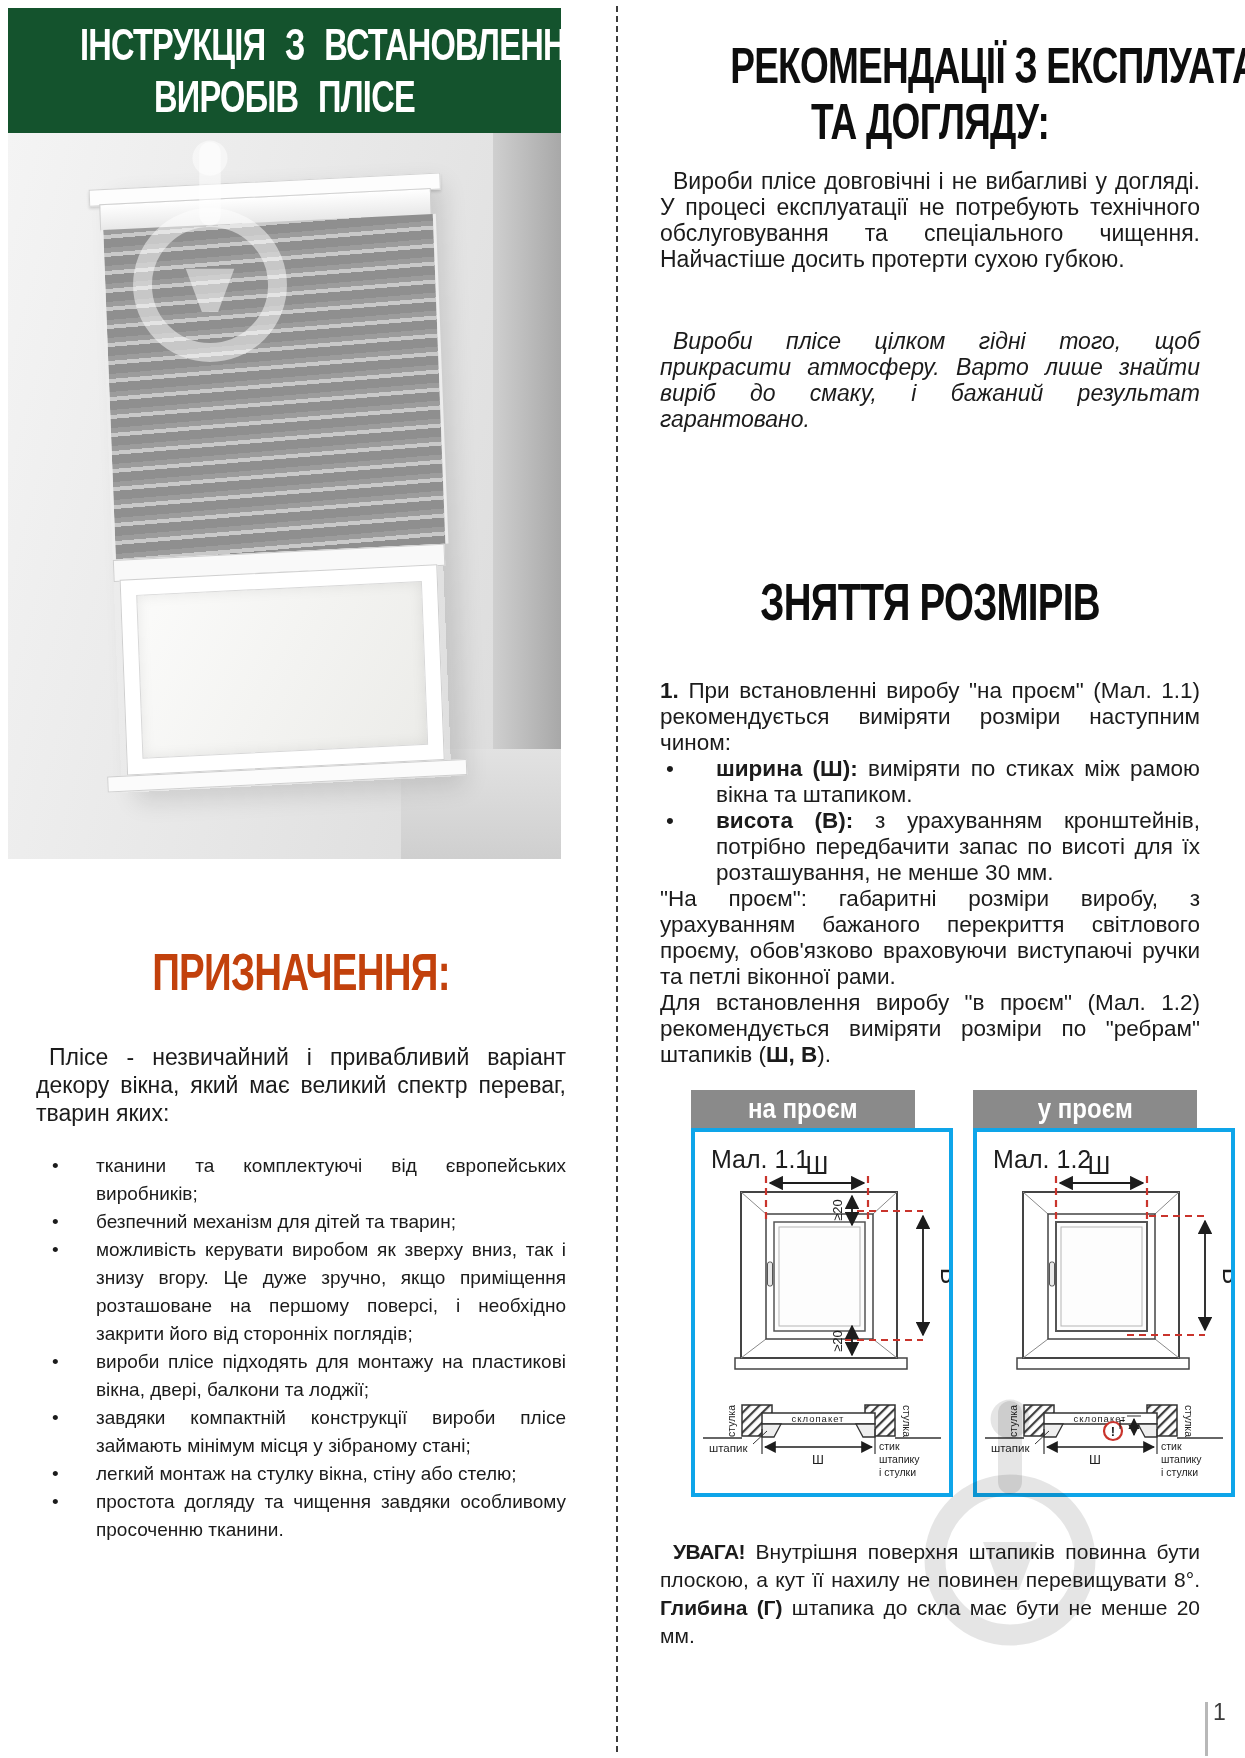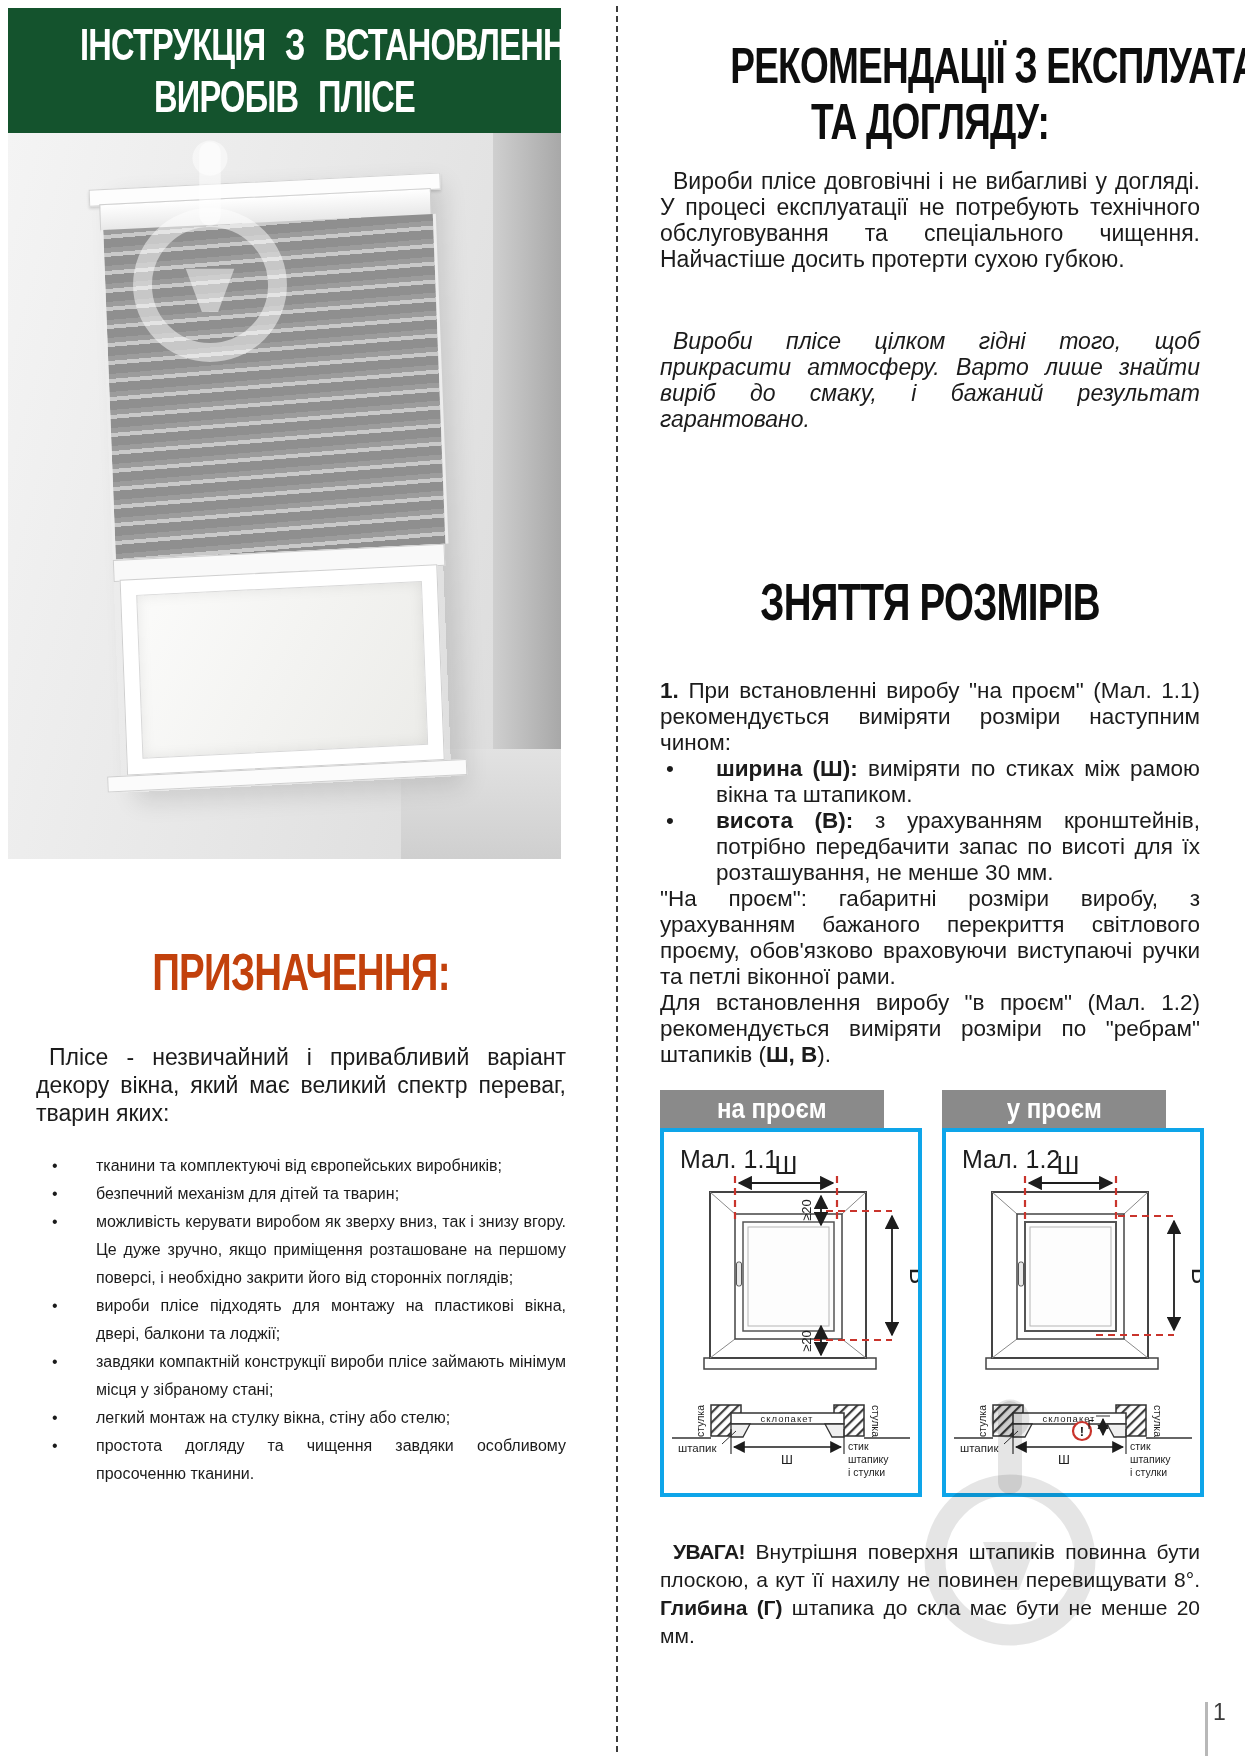--- a/index.html
+++ b/index.html
@@ -48,37 +48,37 @@
   .sill{position:absolute;left:-14px;top:587px;width:358px;height:14px;background:#fbfbfb;
         border:1px solid #cfcfcf;}
   .wm{color:rgba(255,255,255,0.5);}
   .wm-top{left:94px;top:6px;width:216px;height:230px;}
   .wm-bottom{left:890px;top:1398px;width:240px;height:255px;color:rgba(0,0,0,0.10);z-index:0;}
 
   
   .purpose-heading{left:36px;top:942px;width:530px;color:#c2410c;}
   .purpose-heading .squish{font-size:52px;}
   .purpose-intro{left:36px;top:1043px;width:530px;font-size:23px;line-height:28px;}
-  .purpose-list{left:36px;top:1152px;width:530px;font-size:16px;line-height:28px;}
+  .purpose-list{left:36px;top:1152px;width:530px;font-size:19px;line-height:28px;}
   .li{position:relative;padding-left:60px;}
   .li::before{content:"•";position:absolute;left:16px;}
 
   .care-title{left:660px;top:38px;width:540px;color:#0e0e0e;}
   .care-title .squish{font-size:50px;line-height:56px;}
   .care-text{left:660px;top:168px;width:540px;font-size:23px;line-height:26px;}
   .care-text .p3{margin-top:56px;font-style:italic;}
 
   .measuring-heading{left:660px;top:572px;width:540px;color:#0e0e0e;}
   .measuring-heading .squish{font-size:52px;}
   .measuring-body{left:660px;top:678px;width:540px;font-size:22.5px;line-height:26px;}
   .mli{position:relative;padding-left:56px;}
   .mli::before{content:"•";position:absolute;left:6px;}
 
   
-  .panel{position:absolute;top:1090px;width:224px;}
+  .panel{position:absolute;top:1090px;width:224px;margin-left:31px;}
   .panel-header{height:38px;background:#8a8a8a;color:#fff;display:flex;align-items:center;justify-content:center;}
   .panel-header .squish{font-size:28px;letter-spacing:0;transform:scaleX(0.86);font-weight:700;}
   .panel-box{width:254px;height:361px;border:4px solid #0ea5e9;background:transparent;text-align:right;}
   .panel svg{display:block;}
   svg text{font-family:"Liberation Sans",sans-serif;fill:#1d1d1d;}
 
   .attention{left:660px;top:1538px;width:540px;font-size:21px;line-height:28px;}
   .attention .lead{font-weight:800;letter-spacing:-0.5px;}
 
   .pagenum-rule{left:1205px;top:1702px;width:3px;height:54px;background:#b8b8b8;}

